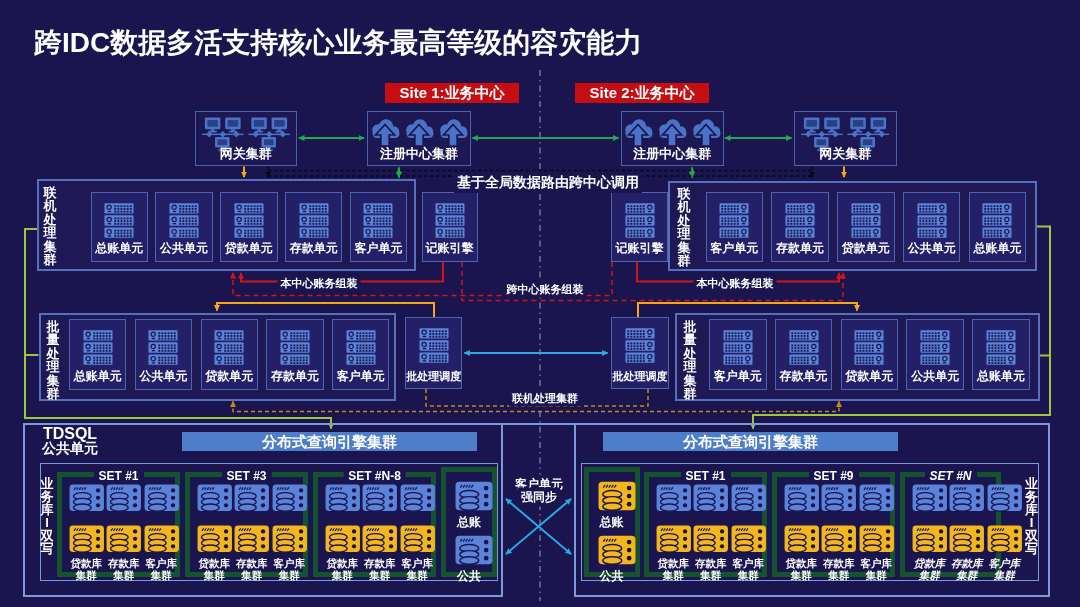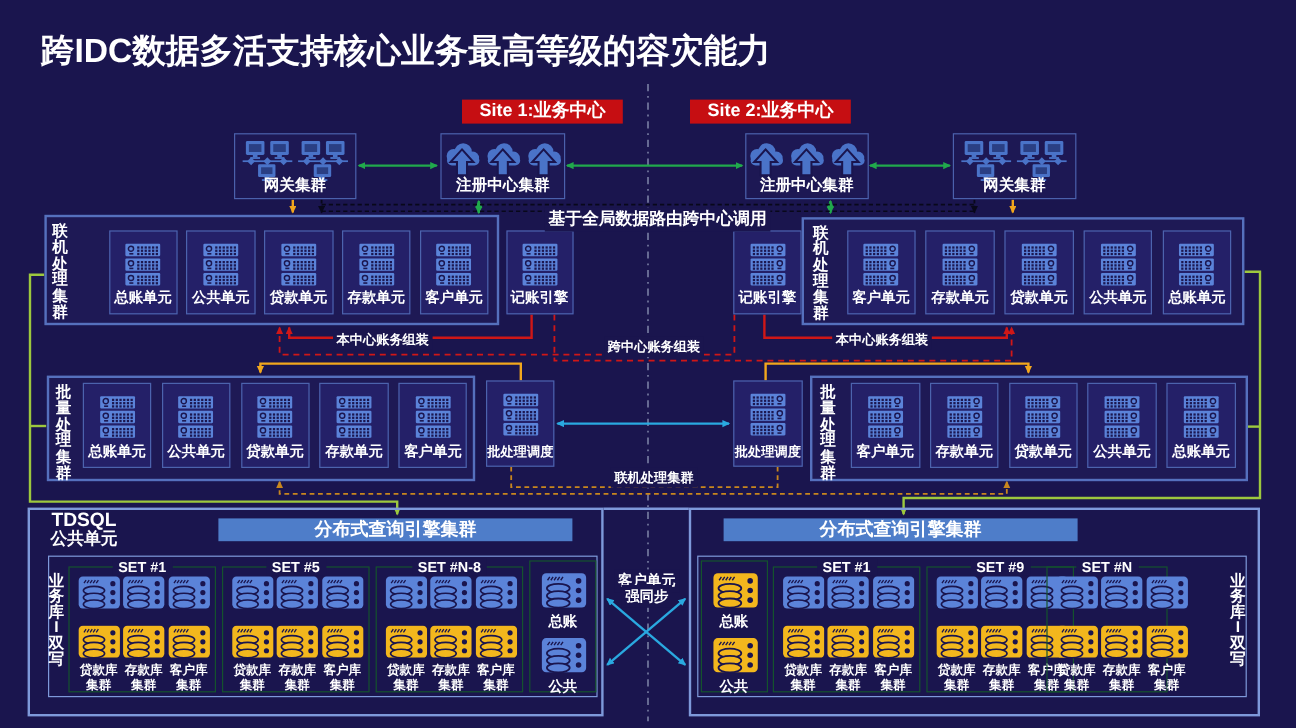--- a/index.html
+++ b/index.html
@@ -14,21 +14,21 @@
   .vlabel{width:14px;font-size:13px;font-weight:bold;line-height:13.4px;text-align:center;
           word-break:break-all;overflow-wrap:anywhere;}
   .unit{background:#242068;border:1px solid #4c63ad;box-sizing:border-box;}
   .unit .ulbl{position:absolute;bottom:4px;left:0;right:0;text-align:center;font-size:12px;font-weight:bold;white-space:nowrap;}
   .unit .icon{position:absolute;top:9px;left:50%;transform:translateX(-50%);width:30px;height:37px;}
   .unit .icon.flip{transform:translateX(-50%) scaleX(-1);}
   .tdout{border:2px solid #7e99da;box-sizing:border-box;}
   .tdin{border:1.5px solid #7e99da;box-sizing:border-box;}
   .qbar{height:19.5px;line-height:19.5px;background:#4e7dc9;text-align:center;
         font-size:15px;font-weight:bold;}
-  .setbox{border:1px solid #14532d;box-sizing:border-box;}
+  .setbox{border:5px solid #14532d;box-sizing:border-box;}
   .setname{position:absolute;top:0;left:50%;transform:translate(-50%,-55%);background:#1a154e;
            padding:0 5px;font-size:12px;font-weight:bold;white-space:nowrap;}
   .dbcol{position:absolute;width:35.5px;}
   .dblbl{position:absolute;width:36px;text-align:center;font-size:10.5px;font-weight:bold;line-height:11.5px;}
   .glbl{position:absolute;left:0;right:0;text-align:center;font-size:12px;font-weight:bold;}
   .clabel{position:absolute;font-weight:bold;text-align:right;background:#1a154e;white-space:nowrap;}
   #svglayer{position:absolute;left:0;top:0;width:1080px;height:607px;pointer-events:none;}
 </style>
 </head>
 <body>
@@ -1959,21 +1959,21 @@
           <circle cx="29.5" cy="6.5" r="2.2" fill="#1a154e"></circle>
           <circle cx="29.5" cy="14.1" r="2.2" fill="#1a154e"></circle>
           <circle cx="29.5" cy="21.7" r="2.2" fill="#1a154e"></circle>
           <ellipse cx="13.5" cy="12.4" rx="9" ry="3.6" fill="#f3b71d" stroke="#1a154e" stroke-width="1.4"></ellipse>
           <ellipse cx="13.5" cy="18.2" rx="9" ry="3.6" fill="#f3b71d" stroke="#1a154e" stroke-width="1.4"></ellipse>
           <ellipse cx="13.5" cy="24" rx="9" ry="3.6" fill="#f3b71d" stroke="#1a154e" stroke-width="1.4"></ellipse>
         </svg></div>
       <div class="dblbl" style="left:81.25px;top:81px;">客户库集群</div>
     </div>
     <div class="abs setbox" style="left:185px;top:472px;width:123px;height:105px;">
-      <div class="setname">SET #5</div>
+      <div class="setname">SET #3</div>
       <div class="dbcol" style="left:6.5px;top:7px;height:27.5px;"><svg viewBox="0 0 36 28" width="100%" height="100%">
           <rect x="0.5" y="0.5" width="35" height="27" rx="3.5" fill="#5b83d9"></rect>
           <path d="M5 6 l1.8 -2.6M7.6 6 l1.8 -2.6M10.2 6 l1.8 -2.6M12.8 6 l1.8 -2.6M15.4 6 l1.8 -2.6" stroke="#1a154e" stroke-width="1.1" fill="none"></path>
           <circle cx="29.5" cy="6.5" r="2.2" fill="#1a154e"></circle>
           <circle cx="29.5" cy="14.1" r="2.2" fill="#1a154e"></circle>
           <circle cx="29.5" cy="21.7" r="2.2" fill="#1a154e"></circle>
           <ellipse cx="13.5" cy="12.4" rx="9" ry="3.6" fill="#5b83d9" stroke="#1a154e" stroke-width="1.4"></ellipse>
           <ellipse cx="13.5" cy="18.2" rx="9" ry="3.6" fill="#5b83d9" stroke="#1a154e" stroke-width="1.4"></ellipse>
           <ellipse cx="13.5" cy="24" rx="9" ry="3.6" fill="#5b83d9" stroke="#1a154e" stroke-width="1.4"></ellipse>
         </svg></div>
@@ -2222,21 +2222,21 @@
           <path d="M5 6 l1.8 -2.6M7.6 6 l1.8 -2.6M10.2 6 l1.8 -2.6M12.8 6 l1.8 -2.6M15.4 6 l1.8 -2.6" stroke="#1a154e" stroke-width="1.1" fill="none"></path>
           <circle cx="29.5" cy="6.5" r="2.2" fill="#1a154e"></circle>
           <circle cx="29.5" cy="14.1" r="2.2" fill="#1a154e"></circle>
           <circle cx="29.5" cy="21.7" r="2.2" fill="#1a154e"></circle>
           <ellipse cx="13.5" cy="12.4" rx="9" ry="3.6" fill="#f3b71d" stroke="#1a154e" stroke-width="1.4"></ellipse>
           <ellipse cx="13.5" cy="18.2" rx="9" ry="3.6" fill="#f3b71d" stroke="#1a154e" stroke-width="1.4"></ellipse>
           <ellipse cx="13.5" cy="24" rx="9" ry="3.6" fill="#f3b71d" stroke="#1a154e" stroke-width="1.4"></ellipse>
         </svg></div>
       <div class="dblbl" style="left:81.25px;top:81px;">客户库集群</div>
     </div>
-    <div class="abs setbox" style="left:872px;top:472px;width:101px;height:105px;">
+    <div class="abs setbox" style="left:900px;top:472px;width:101px;height:105px;font-style:italic;">
       <div class="setname">SET #N</div>
       <div class="dbcol" style="left:6.5px;top:7px;height:27.5px;"><svg viewBox="0 0 36 28" width="100%" height="100%">
           <rect x="0.5" y="0.5" width="35" height="27" rx="3.5" fill="#5b83d9"></rect>
           <path d="M5 6 l1.8 -2.6M7.6 6 l1.8 -2.6M10.2 6 l1.8 -2.6M12.8 6 l1.8 -2.6M15.4 6 l1.8 -2.6" stroke="#1a154e" stroke-width="1.1" fill="none"></path>
           <circle cx="29.5" cy="6.5" r="2.2" fill="#1a154e"></circle>
           <circle cx="29.5" cy="14.1" r="2.2" fill="#1a154e"></circle>
           <circle cx="29.5" cy="21.7" r="2.2" fill="#1a154e"></circle>
           <ellipse cx="13.5" cy="12.4" rx="9" ry="3.6" fill="#5b83d9" stroke="#1a154e" stroke-width="1.4"></ellipse>
           <ellipse cx="13.5" cy="18.2" rx="9" ry="3.6" fill="#5b83d9" stroke="#1a154e" stroke-width="1.4"></ellipse>
           <ellipse cx="13.5" cy="24" rx="9" ry="3.6" fill="#5b83d9" stroke="#1a154e" stroke-width="1.4"></ellipse>

